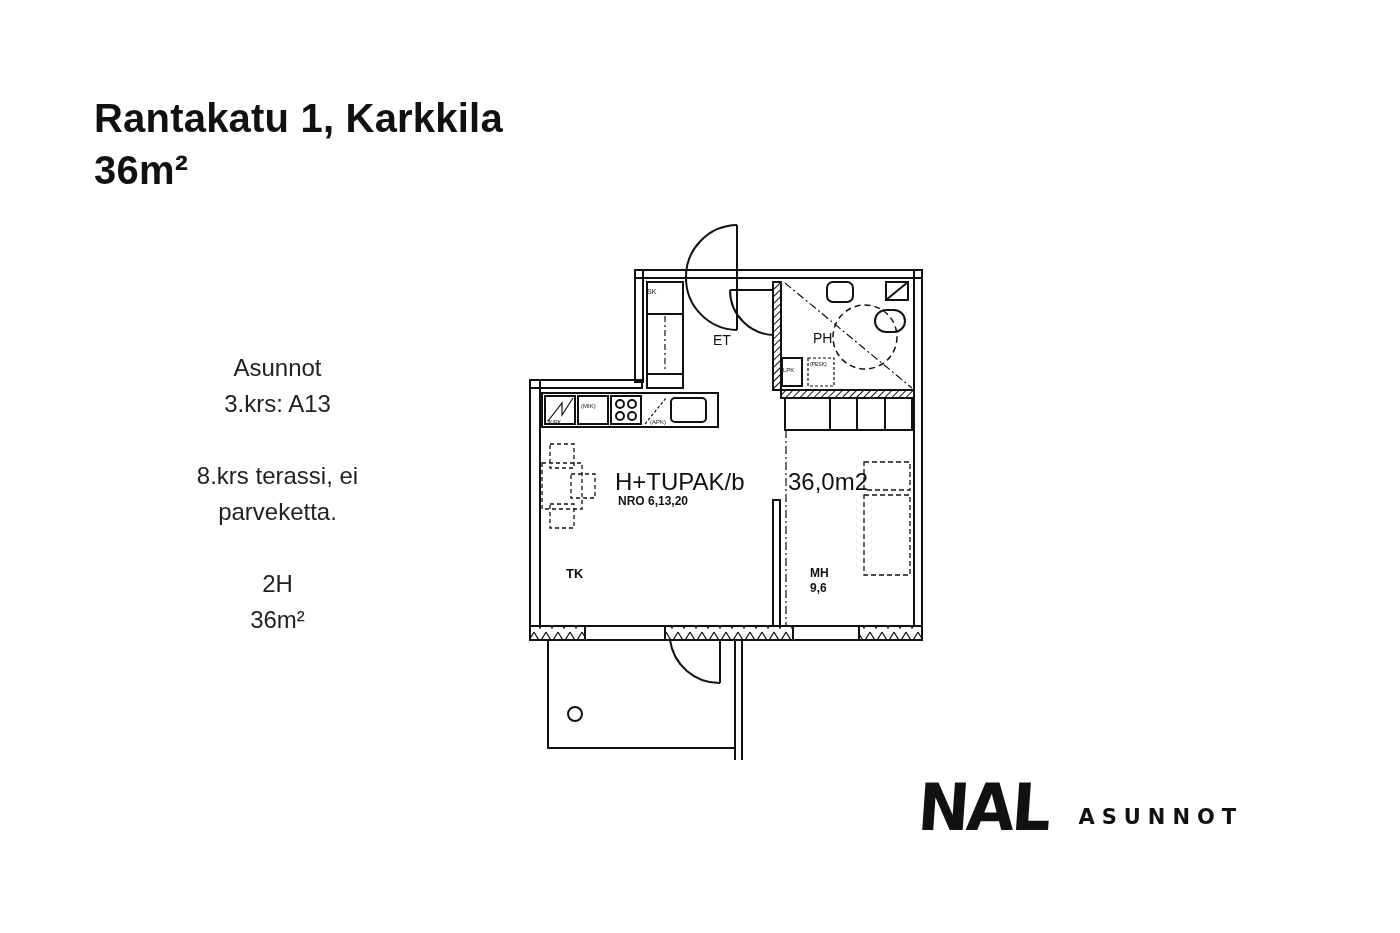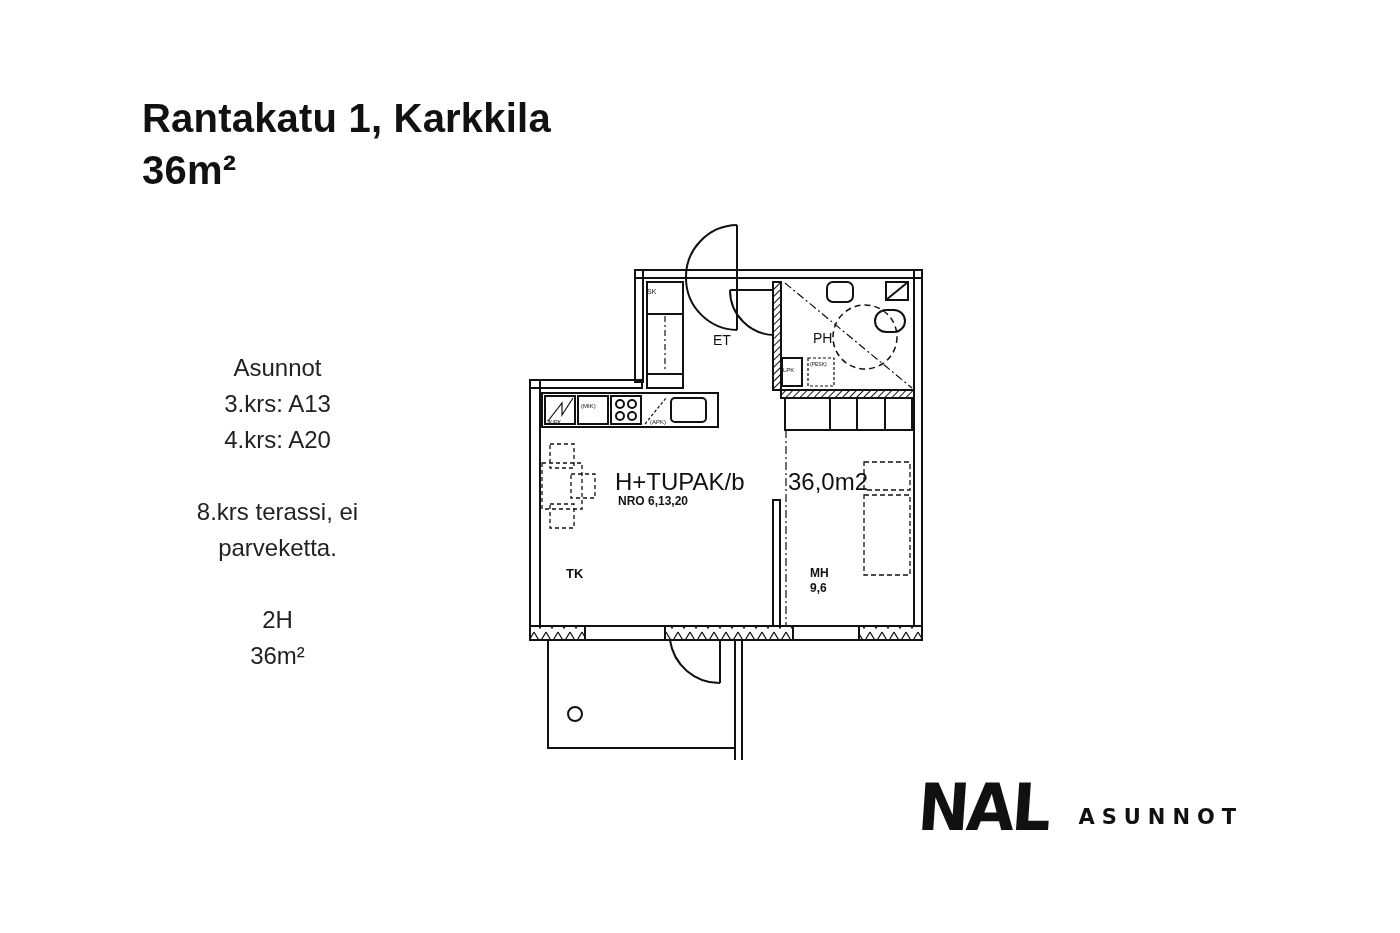--- a/index.html
+++ b/index.html
@@ -1,38 +1,37 @@
 <!DOCTYPE html>
 <html><head>
 <meta charset="utf-8">
 <style>
   html, body { margin:0; padding:0; background:#ffffff; }
   body { width:1400px; height:933px; position:relative; overflow:hidden; font-family:"Liberation Sans", "DejaVu Sans", sans-serif; color:#111; }
   .title { position:absolute; left:94px; top:92px; font-weight:700; font-size:40px; line-height:52px; letter-spacing:0.2px; color:#111; }
-  .title div { white-space:nowrap;margin-left:48px; }
+  .title div { white-space:nowrap; }
   .info { position:absolute; left:150px; top:350px; width:255px; text-align:center; font-size:24px; line-height:36px; color:#222; }
   .info .gap { height:36px; }
   .plan { position:absolute; left:525px; top:215px; width:410px; height:555px; }
   .logo { position:absolute; left:918px; top:778px; display:flex; align-items:center; }
   .logo .nal { font-family:"DejaVu Sans", sans-serif; font-weight:900; font-size:62px; letter-spacing:-3px; line-height:60px; transform:skewX(-4deg) scaleY(1.05); color:#111; }
   .logo .asunnot { margin-left:30px; margin-top:18px; font-family:"DejaVu Sans", sans-serif; font-weight:700; font-size:21px; letter-spacing:7px; color:#111; }
   svg text { font-family:"Liberation Sans", sans-serif; fill:#111; }
 </style>
 </head>
 <body>
 
 <div class="title">
   <div>Rantakatu 1, Karkkila</div>
   <div>36m²</div>
 </div>
 
 <div class="info">
   <div>Asunnot</div>
   <div>3.krs: A13</div>
-  <div>4.krs: A20</div>
   <div class="gap"></div>
   <div>8.krs terassi, ei</div>
   <div>parveketta.</div>
   <div class="gap"></div>
   <div>2H</div>
   <div>36m²</div>
 </div>
 
 <div class="plan">
   <svg width="410" height="555" viewBox="495 215 410 555" xmlns="http://www.w3.org/2000/svg">

